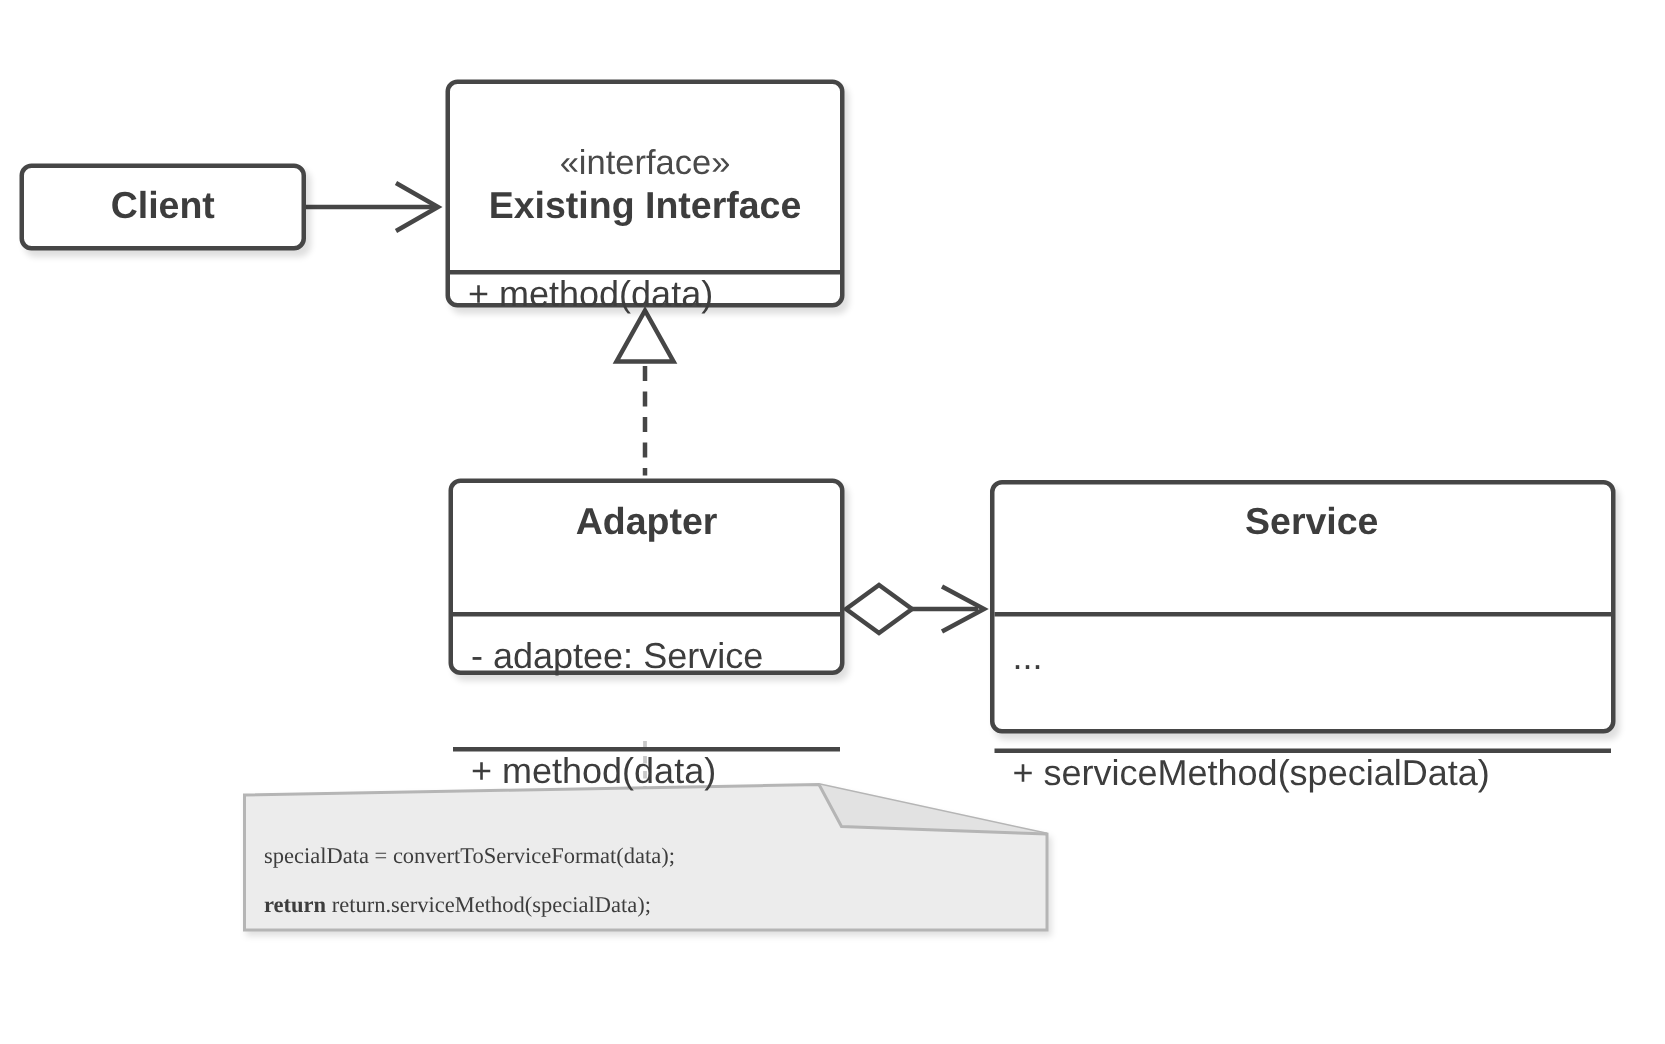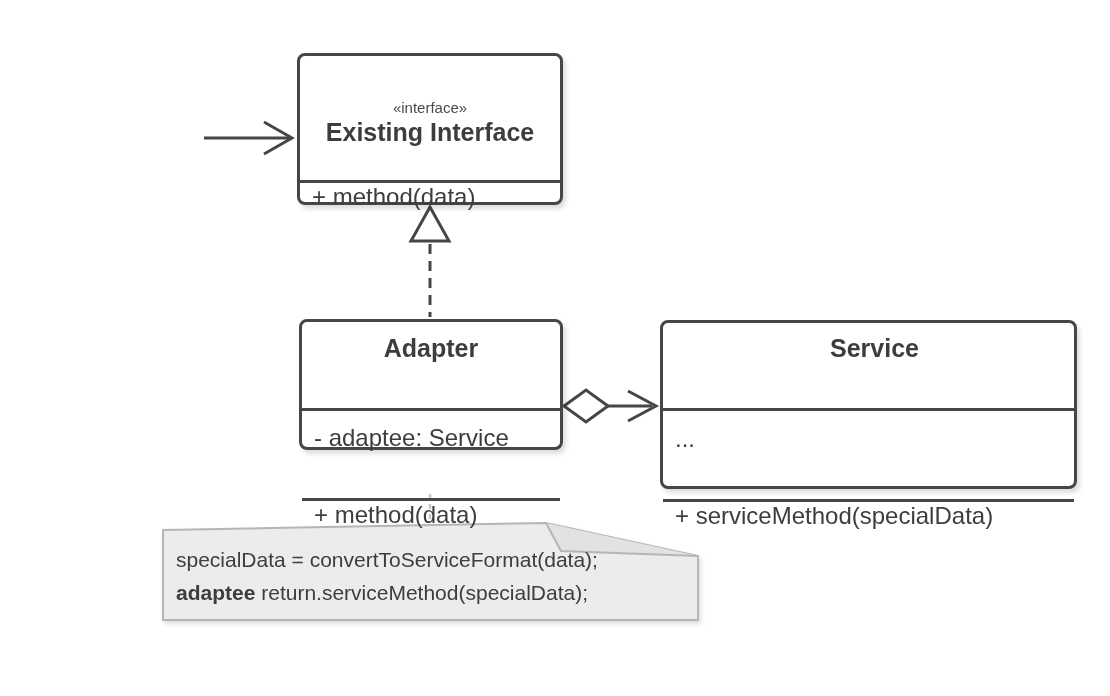--- a/index.html
+++ b/index.html
@@ -20,34 +20,35 @@
     border-radius:8px;
     box-shadow:3px 4px 4px rgba(0,0,0,0.13);
     display:flex;flex-direction:column;
     z-index:2;
   }
   .uml-title{
     display:flex;flex-direction:column;align-items:center;justify-content:center;
     font-weight:bold;font-size:25px;line-height:1.25;
     flex:0 0 auto;
   }
-  .uml-stereotype{font-weight:normal;font-size:15px;color:#4a4a4a;margin-top:44px;}
+  .uml-stereotype{font-weight:normal;font-size:23px;color:#4a4a4a;margin-top:44px;}
   .uml-section{
     border-top:3px solid #464646;
     display:flex;align-items:center;
     padding:0 12px;
     font-size:24px;
     flex:1 1 auto;
     box-sizing:border-box;
     margin-top:33px;
   }
   .note-text{
-    position:absolute;left:176px;top:543px;width:515px;
-    font-size:21px;line-height:33px;color:#3d3d3d;
+    position:absolute;left:176px;top:555px;width:515px;
+    font-size:15px;line-height:33px;color:#3d3d3d;
     z-index:3;
+    font-family:Liberation Serif, serif;
   }
   .note-shadow{filter:drop-shadow(2px 3px 2px rgba(0,0,0,0.12));}
 </style>
 </head>
 <body>
 
 <div class="canvas">
 
   <svg class="layer">
 
@@ -70,20 +71,25 @@
     <g>
       <line x1="430" y1="494" x2="430" y2="528" stroke="#c8c8c8" stroke-width="2.5" stroke-dasharray="5,5"></line>
     </g>
 
     <g class="note-shadow">
       <path d="M163,530 L546,523 L698,556 L698,620 L163,620 Z" fill="#ececec" stroke="#b5b5b5" stroke-width="2"></path>
       <path d="M546,523 L561,551 L698,556" fill="#e2e2e2" stroke="#b5b5b5" stroke-width="2"></path>
     </g>
   </svg>
 
+  <div class="uml-class" style="left:13px;top:109px;width:191px;height:58px;">
+    <div class="uml-title" style="flex:1 1 auto;">
+      <span>Client</span>
+    </div>
+  </div>
 
   <div class="uml-class" style="left:297px;top:53px;width:266px;height:152px;">
     <div class="uml-title" style="height:91px;">
       <span class="uml-stereotype">«interface»</span>
       <span>Existing Interface</span>
     </div>
     <div class="uml-section">
       <span>+ method(data)</span>
     </div>
   </div>
@@ -107,16 +113,16 @@
     <div class="uml-section" style="flex:0 0 auto;height:58px;">
       <span>...</span>
     </div>
     <div class="uml-section">
       <span>+ serviceMethod(specialData)</span>
     </div>
   </div>
 
   <div class="note-text">
     <div>specialData = convertToServiceFormat(data);</div>
-    <div><b>adaptee</b><span> return.serviceMethod(specialData);</span></div>
+    <div><b>return</b><span> return.serviceMethod(specialData);</span></div>
   </div>
 
 </div>
 
 </body></html>

